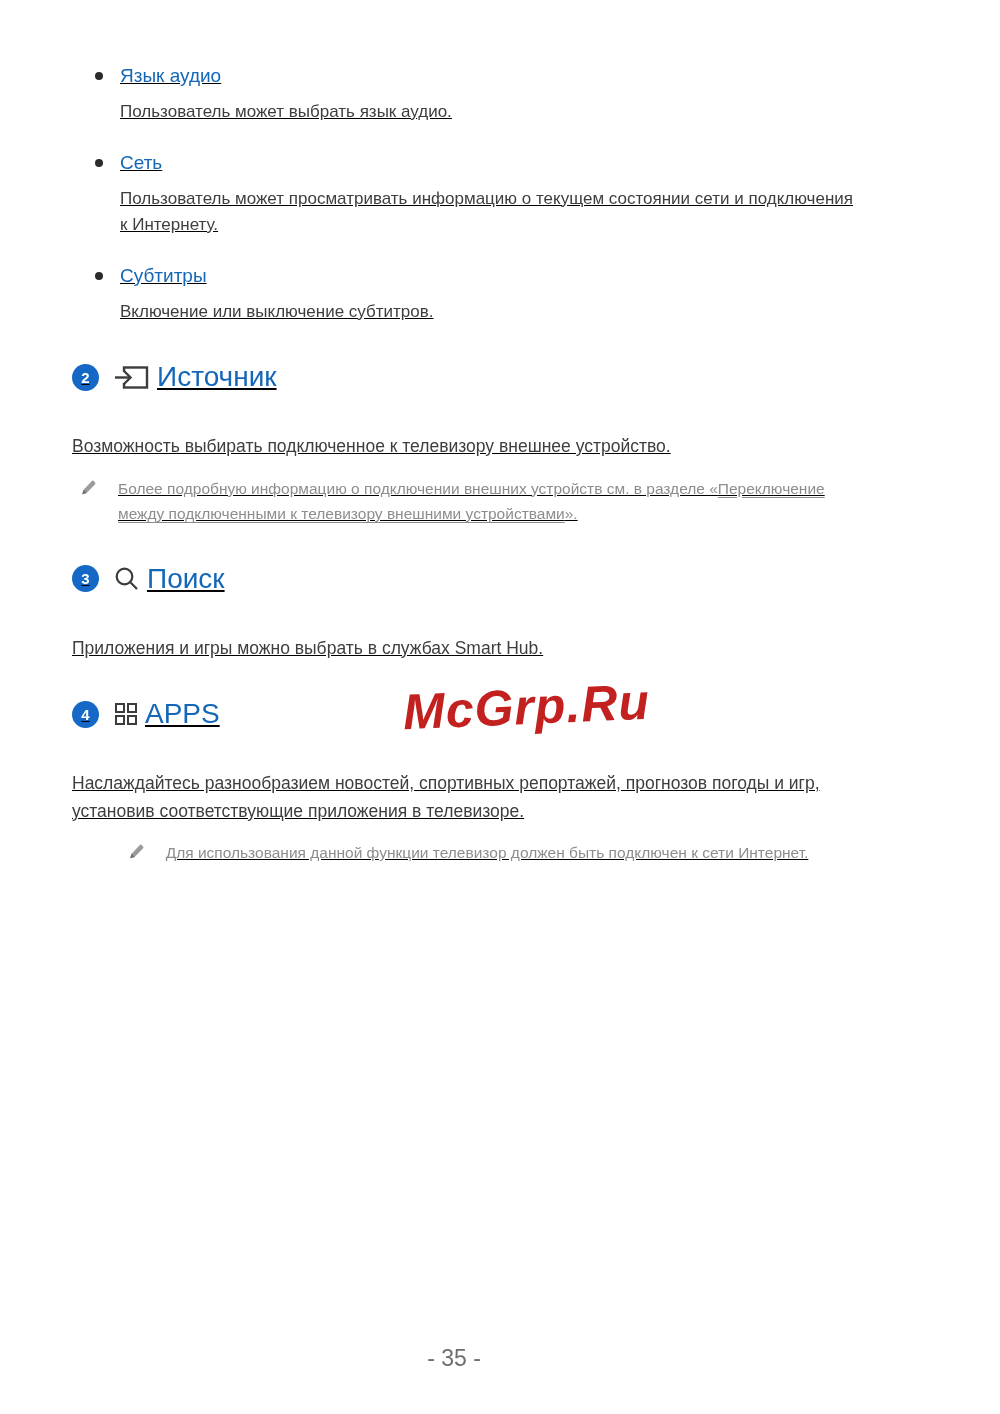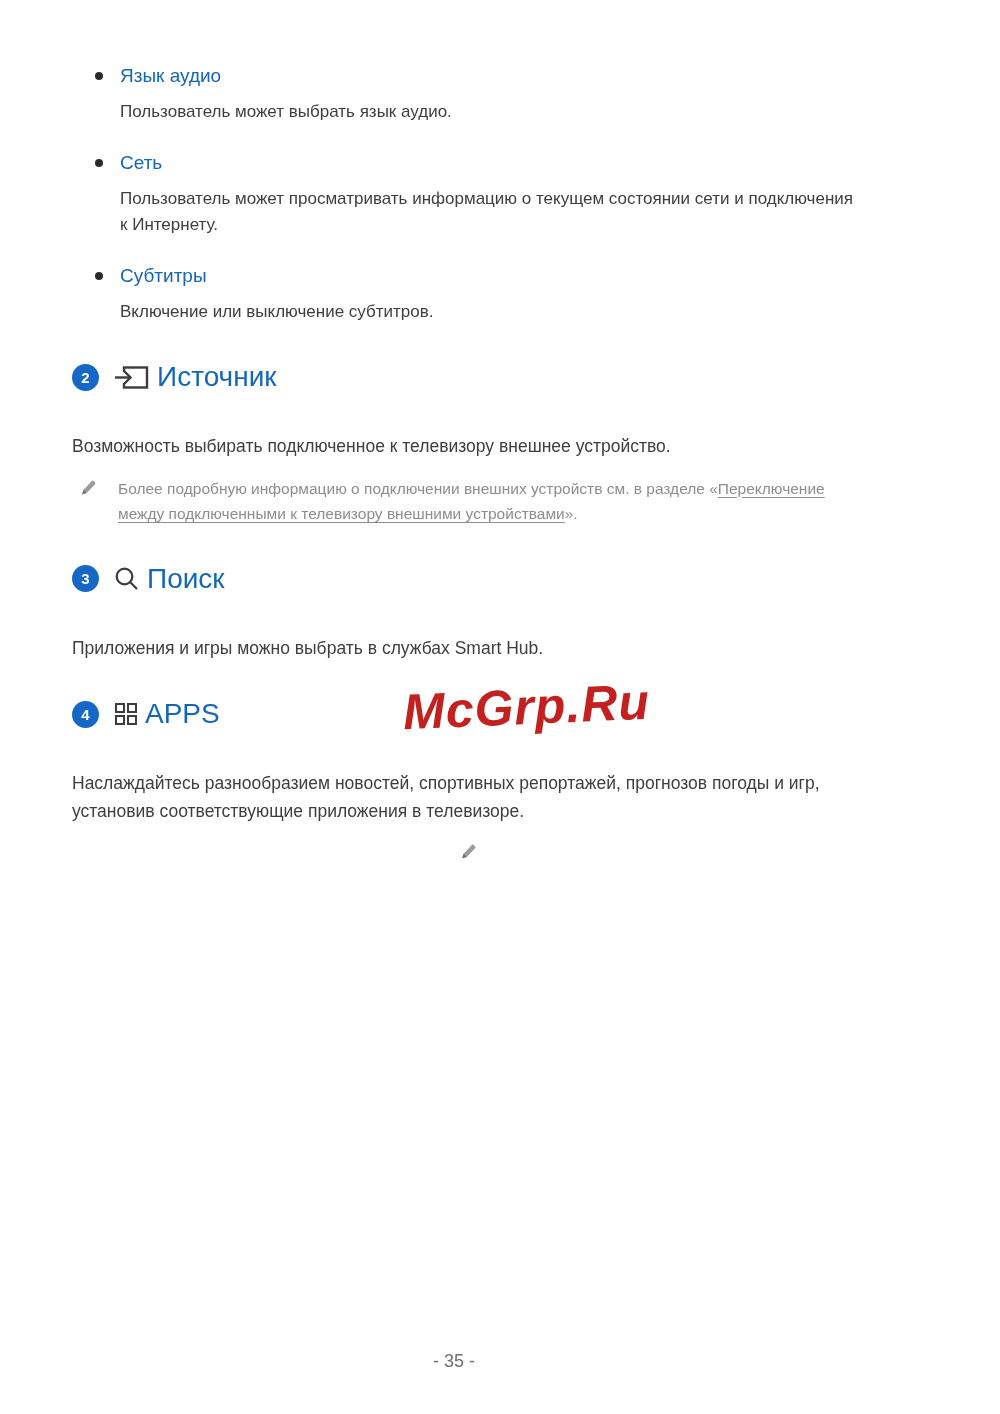--- a/index.html
+++ b/index.html
@@ -11,20 +11,21 @@
     --red:#c32020;
   }
   *{margin:0;padding:0;box-sizing:border-box;}
   html,body{background:#ffffff;}
   .page{
     position:relative;
     width:924px;height:1414px;
     background:#ffffff;
     font-family:"Liberation Sans", sans-serif;
     overflow:hidden;
+    text-decoration:underline;
   }
   .content{padding:64px 68px 0 72px;}
 
   
   .bullet-item{position:relative;padding-left:48px;margin-bottom:25px;}
   .bullet-dot{
     position:absolute;left:23px;top:8px;
     width:8px;height:8px;border-radius:50%;
     background:#2b2b2b;
   }
@@ -93,21 +94,21 @@
     transform:rotate(-2.5deg);
     letter-spacing:1px;
     pointer-events:none;
     white-space:nowrap;
   }
 
   
   .footer{
     position:absolute;left:0;right:16px;bottom:42px;
     text-align:center;
-    color:#6e6e6e;font-size:18px;
+    color:#6e6e6e;font-size:23px;
   }
 </style>
 </head>
 <body>
 
 <div class="page">
   <div class="content">
 
     <div class="bullet-list">
 
@@ -184,20 +185,21 @@
       </div>
       <p class="section-body">Наслаждайтесь разнообразием новостей, спортивных репортажей, прогнозов погоды и игр, установив соответствующие приложения в телевизоре.</p>
 
       <div class="note">
         <span class="note-icon">
           <svg width="17" height="17" viewBox="0 0 17 17">
             <path d="M2.2 15.2 L3.6 10.8 L11.6 2.2 a1.6 1.6 0 0 1 2.3 0 l1 1 a1.6 1.6 0 0 1 0 2.3 L6.6 14 Z" fill="#9b9b9b"></path>
             <path d="M2.2 15.2 L3.6 10.8 L6.6 14 Z" fill="#6f6f6f"></path>
           </svg>
         </span>
+        <p class="note-text"><span>Для использования данной функции телевизор должен быть подключен к сети Интернет.</span></p>
       </div>
 
     </div>
 
   </div>
 
   <div class="watermark">McGrp.Ru</div>
 
   <div class="footer">- 35 -</div>
 </div>

